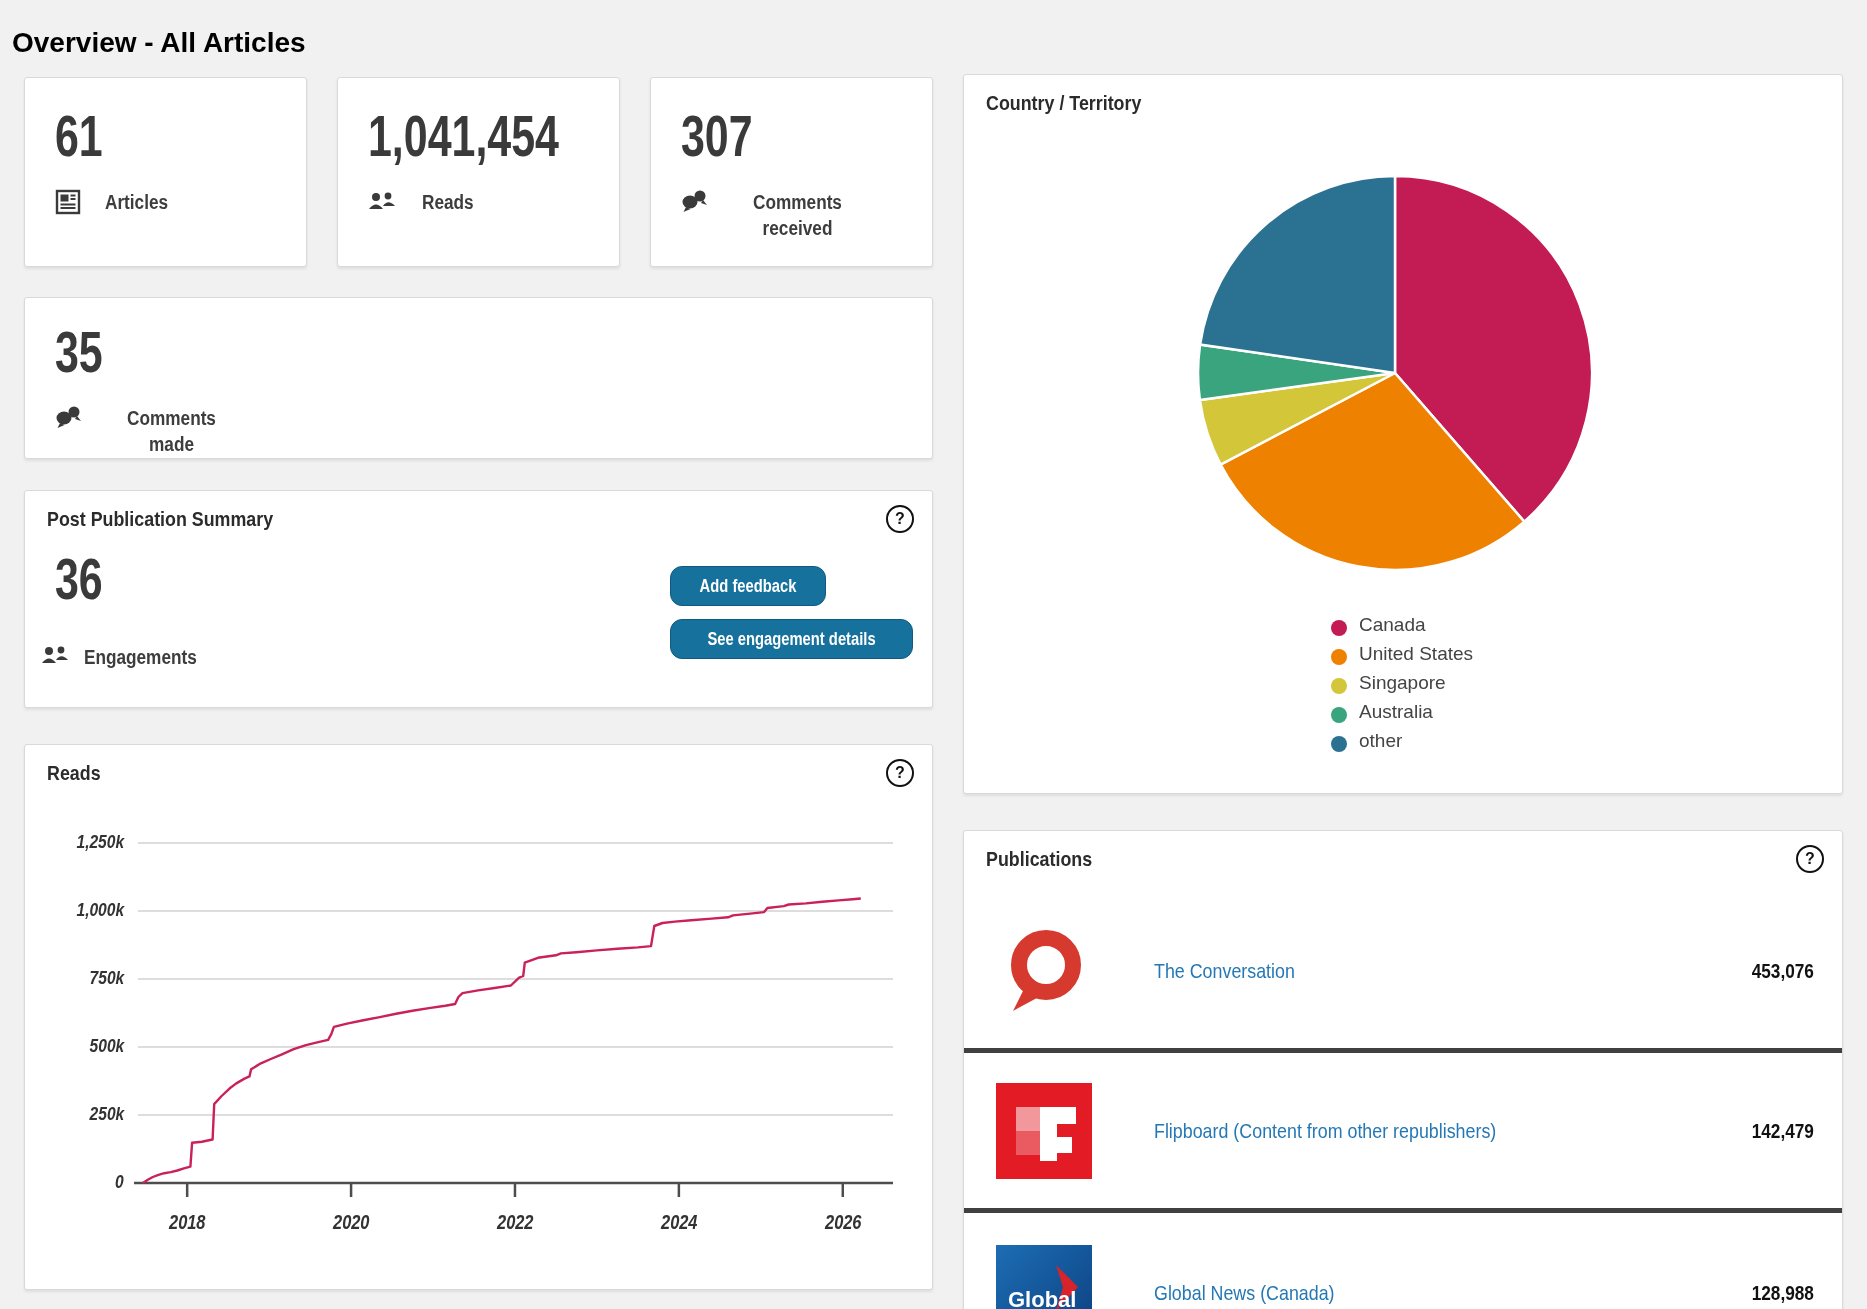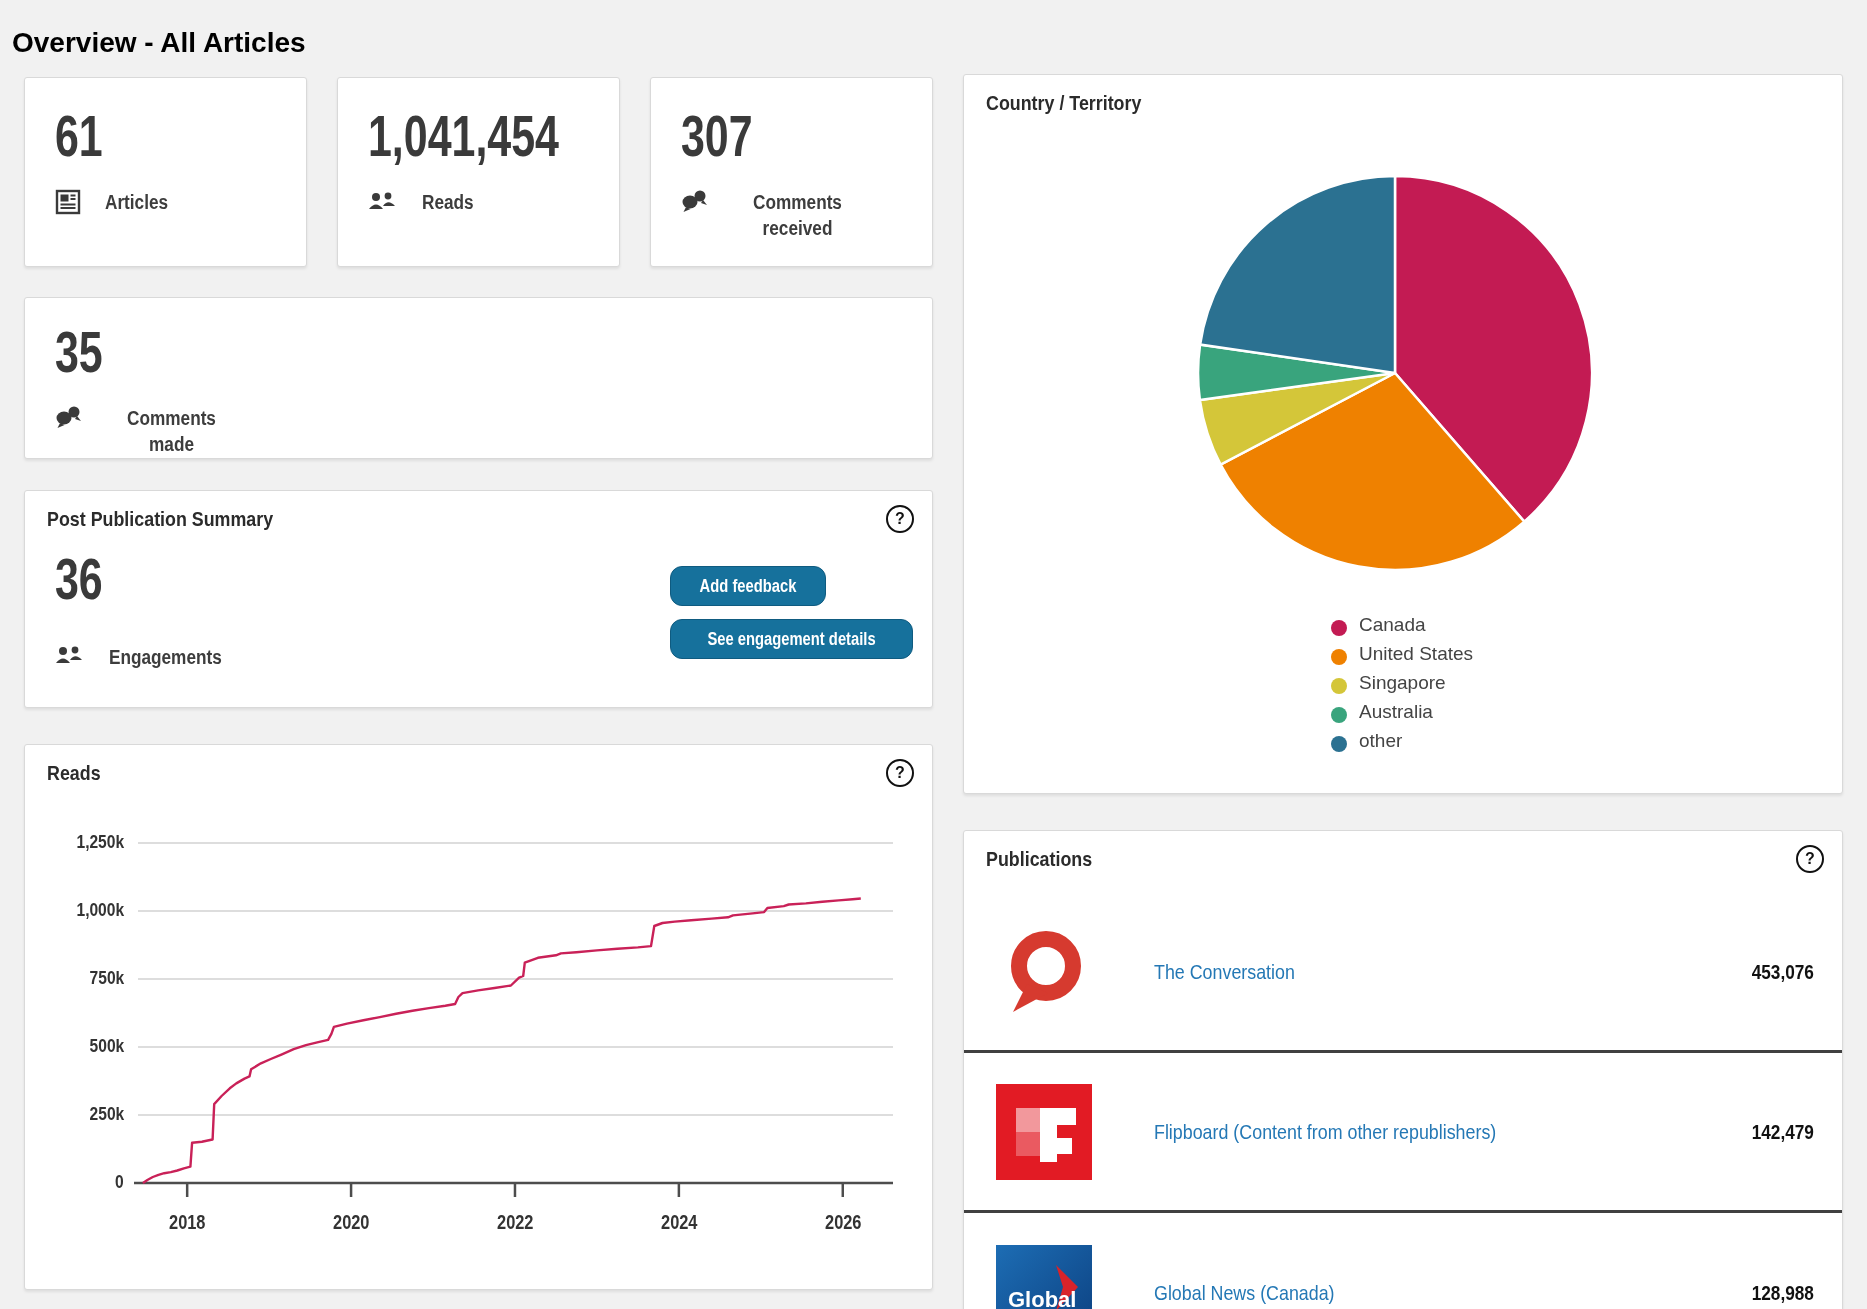--- a/index.html
+++ b/index.html
@@ -37,49 +37,49 @@
   .card-header{
     position:absolute;left:22px;top:16px;font-size:21px;font-weight:bold;color:#2b2b2b;
     transform:scaleX(.85);transform-origin:0 0;white-space:nowrap;
   }
   .help{
     position:absolute;right:18px;top:14px;width:24px;height:24px;border:2px solid #111;
     border-radius:50%;display:flex;align-items:center;justify-content:center;
     font-size:16px;font-weight:bold;color:#111;background:#fff;cursor:pointer;
   }
   .pps-num{position:absolute;left:30px;top:58px;}
-  .pps-label{position:absolute;left:30px;top:152px;display:flex;align-items:center;gap:24px;}
+  .pps-label{position:absolute;left:16px;top:152px;display:flex;align-items:center;gap:13px;}
   .pps-label .txt{font-size:20px;font-weight:bold;color:#3d3d3d;transform:scaleX(.86);transform-origin:0 50%;display:inline-block;}
   .pps-buttons{position:absolute;left:645px;top:75px;display:flex;flex-direction:column;align-items:flex-start;gap:13px;}
   .btn{
     background:#16719c;border:1px solid #0f5b80;border-radius:12px;color:#fff;
     font-size:18px;font-weight:bold;padding:0 18px;height:40px;display:flex;
     align-items:center;justify-content:center;cursor:pointer;
     font-family:"Liberation Sans", sans-serif;
   }
   .btn .cond-c{transform:scaleX(.82);}
   
-  .chart-wrap{position:absolute;left:0;top:0;width:762px;height:546px;}
+  .chart-wrap{position:absolute;left:0;top:0;width:762px;height:546px;font-style:italic;}
   .chart-wrap svg{position:absolute;left:0;top:0;}
   .ylab{position:absolute;width:95px;left:4px;text-align:right;font-size:19px;color:#333;font-weight:bold;}
   .ylab span{display:inline-block;transform:scaleX(.82);transform-origin:100% 50%;}
   .xlab{position:absolute;width:90px;text-align:center;font-size:20px;color:#333;font-weight:bold;top:466px;}
   .xlab span{display:inline-block;transform:scaleX(.82);transform-origin:50% 50%;}
   
   .card-country{height:720px;}
   .pie-svg{position:absolute;left:0;top:90px;}
   .legend{position:absolute;left:367px;top:545px;list-style:none;margin:0;padding:0;}
   .legend li{display:flex;align-items:flex-end;gap:12px;height:16px;margin-bottom:13px;}
   .legend .dot{width:16px;height:16px;border-radius:50%;flex:0 0 auto;}
   .legend .lbl{font-size:19px;color:#444;}
   
   .card-pubs{margin-top:36px;height:620px;padding-top:0;}
   .pub-rows{position:absolute;left:0;top:62px;right:0;}
   .pub-row{height:160px;display:flex;align-items:center;padding-left:32px;box-sizing:border-box;}
-  .pub-row.divided{border-bottom:3px solid #404040;}
+  .pub-row.divided{border-bottom:5px solid #404040;}
   .pub-logo{width:96px;height:96px;flex:0 0 auto;}
   .pub-name{margin-left:62px;flex:1 1 auto;font-size:21px;color:#2478b5;cursor:pointer;}
   .pub-name span{display:inline-block;transform:scaleX(.85);transform-origin:0 50%;white-space:nowrap;}
   .pub-value{margin-right:28px;font-size:21px;font-weight:bold;color:#111;}
   .pub-value span{display:inline-block;transform:scaleX(.82);transform-origin:100% 50%;}
 </style>
 </head>
 <body>
 
 <h1 class="page-title">Overview - All Articles</h1>

